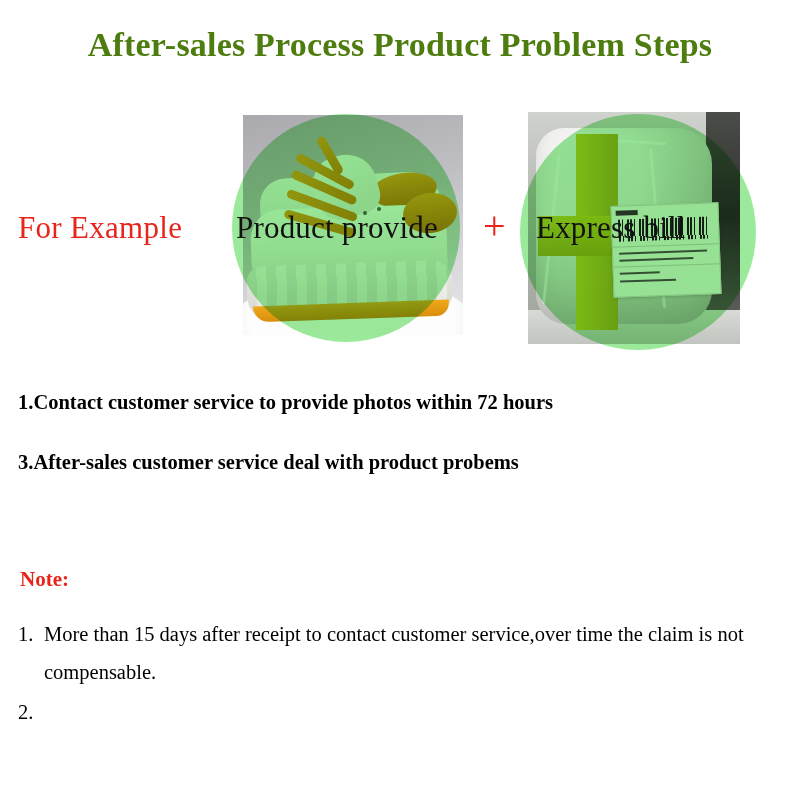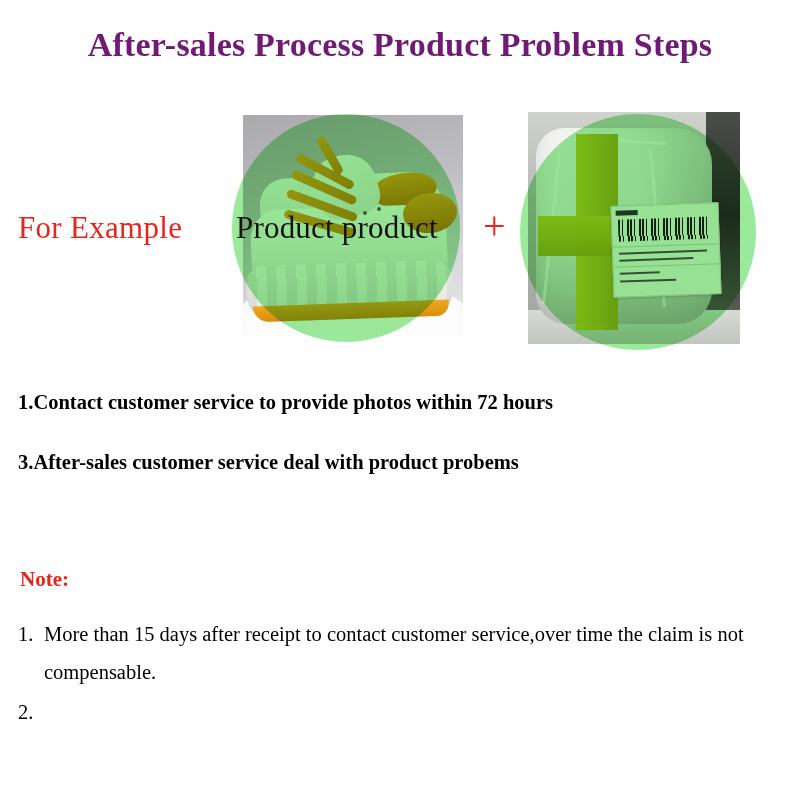--- a/index.html
+++ b/index.html
@@ -21,21 +21,21 @@
   .title {
     position: absolute;
     top: 26px;
     left: 0;
     width: 800px;
     text-align: center;
     font-family: "Liberation Serif", "DejaVu Serif", serif;
     font-weight: bold;
     font-size: 34px;
     letter-spacing: 0.2px;
-    color: #701a75;
+    color: #4d7c0f;
     white-space: nowrap;
   }
 
   
   .example-row {
     position: absolute;
     top: 110px;
     left: 0;
     width: 800px;
     height: 235px;
@@ -339,24 +339,25 @@
       <div class="label-line" style="top:53px;width:74px;"></div>
       <div class="label-div" style="top:60px;"></div>
       <div class="label-line" style="top:66px;width:40px;"></div>
       <div class="label-line" style="top:74px;width:56px;"></div>
     </div>
   </div>
 
   <div class="green-circle green-1"></div>
   <div class="green-circle green-2"></div>
 
-  <div class="overlay-caption cap-product">Product product</div>
+  <div class="overlay-caption cap-product">Product provide</div>
 
   <div class="plus-sign">+</div>
 
+  <div class="overlay-caption cap-express">Express bill</div>
 </div>
 
 <div class="steps">
   <div class="step">1.Contact customer service to provide photos within 72 hours</div>
   <div class="step">3.After-sales customer service deal with product probems</div>
 </div>
 
 <div class="note-head">Note:</div>
 
 <div class="notes">

